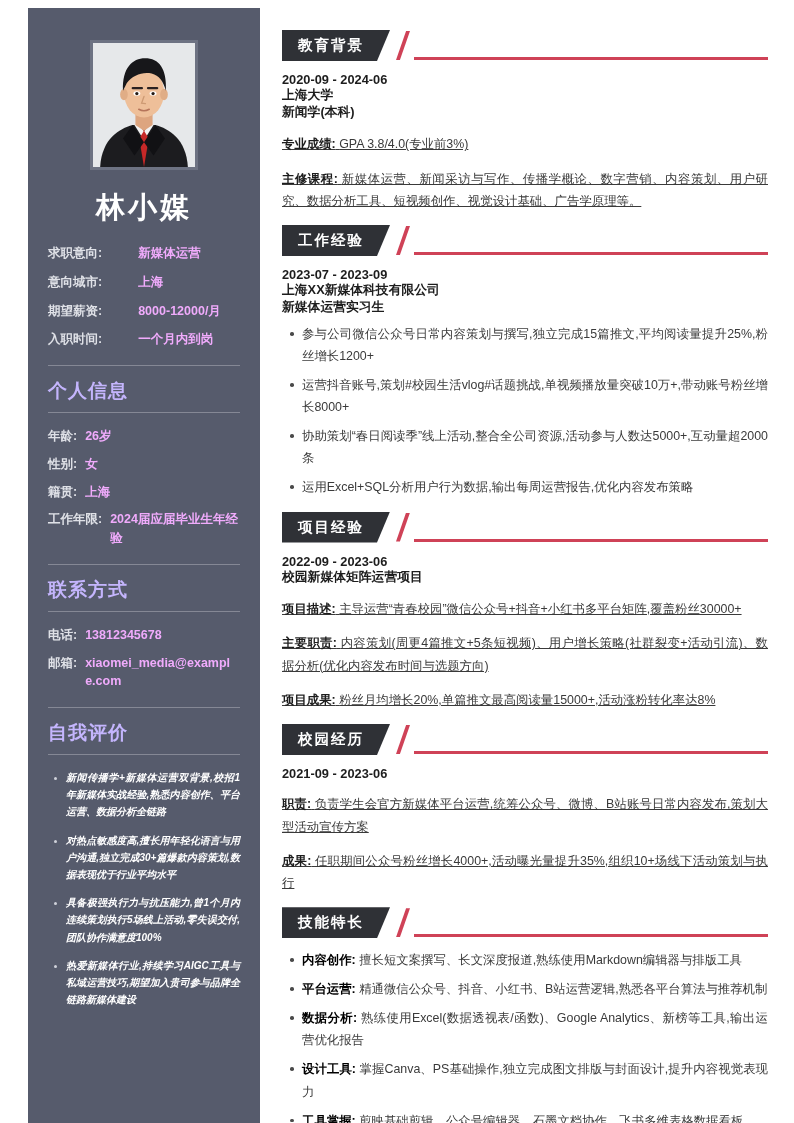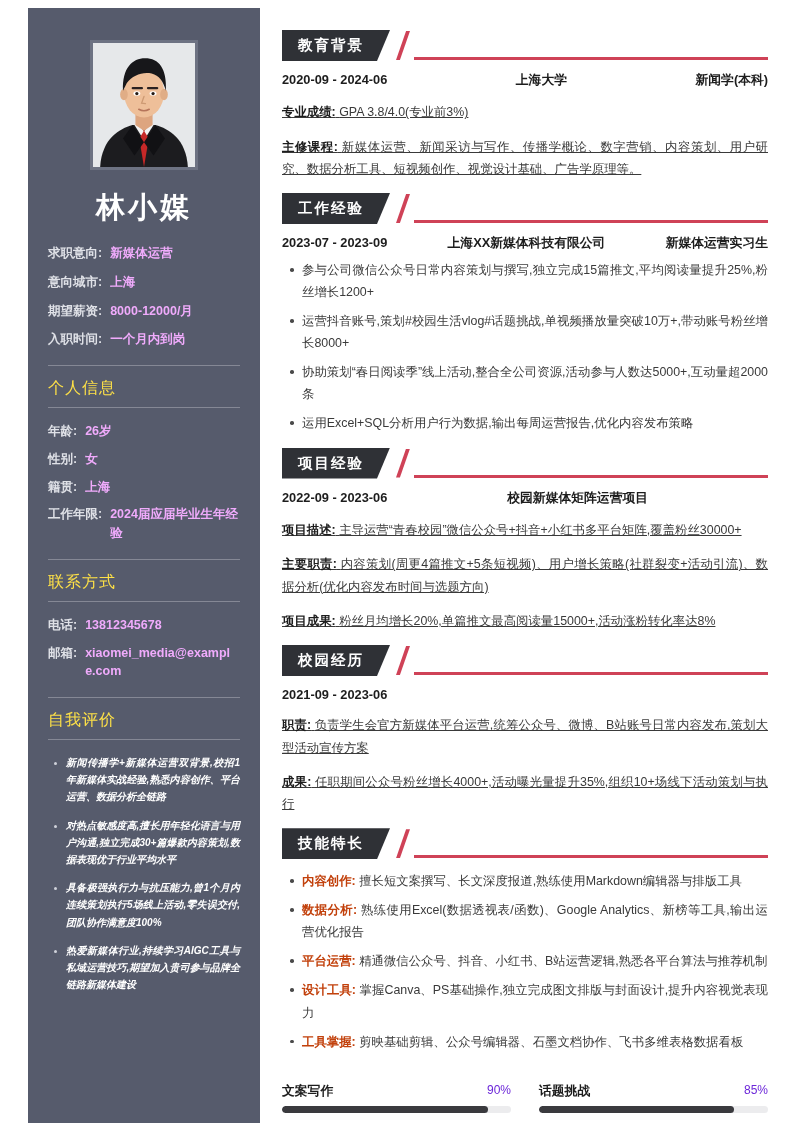--- a/index.html
+++ b/index.html
@@ -71,31 +71,31 @@
     font-weight: bold;
     flex: 0 0 auto;
     white-space: nowrap;
   }
   .kv-row .v {
     color: #f0abfc;
     font-weight: bold;
     margin-left: 8px;
     word-break: break-all;
   }
-  .objective .kv-row { margin-bottom: 10px; }
+  .objective .kv-row { margin-bottom: 10px; gap: 28px; }
 
   .side-divider {
     height: 1px;
     background: rgba(255,255,255,0.28);
     margin: 16px 0 12px 0;
   }
   .side-head {
-    font-size: 16px;
-    font-weight: normal;
-    color: #fde047;
+    font-size: 19px;
+    font-weight: bold;
+    color: #c4b5fd;
     margin: 0 0 4px 0;
     letter-spacing: 1px;
   }
   .side-head-rule {
     height: 1px;
     background: rgba(255,255,255,0.28);
     margin: 8px 0 14px 0;
   }
   .info .kv-row .k { min-width: 0; }
   .info .kv-row .v { font-weight: bold; }
@@ -171,20 +171,21 @@
     background: #cf4257;
   }
 
   .entry-row {
     display: flex;
     font-size: 12.8px;
     font-weight: bold;
     color: #1d1d1d;
     margin-bottom: 7px;
     align-items: baseline;
+    flex-direction: column;
   }
   .entry-row .date { flex: 0 0 auto; }
   .entry-row .mid { flex: 1 1 auto; text-align: center; }
   .entry-row .right { flex: 0 0 auto; text-align: right; }
   .entry-row.single { display: block; }
 
   .line {
     font-size: 12.4px;
     line-height: 1.78;
     color: #3a3a3a;
@@ -210,21 +211,21 @@
   .bullets li::before {
     content: "";
     position: absolute;
     left: -12px;
     top: 9px;
     width: 3.5px;
     height: 3.5px;
     border-radius: 50%;
     background: #4a4a4a;
   }
-  .bullets li b { color: #c2410c; font-weight: bold; }
+  .bullets li b { color: #000000; font-weight: bold; }
 
   
   .bars {
     display: flex;
     flex-wrap: wrap;
     margin-top: 10px;
   }
   .bar-item {
     width: 50%;
     box-sizing: border-box;
@@ -468,26 +469,26 @@
         <div class="tag">技能特长</div>
         <div class="slash" style="left: 114px;"></div>
         <div class="rule" style="left: 132px;"></div>
       </div>
       <ul class="bullets">
         <li>
           <b>内容创作:</b>
           <span>擅长短文案撰写、长文深度报道,熟练使用Markdown编辑器与排版工具</span>
         </li>
         <li>
+          <b>平台运营:</b>
+          <span>精通微信公众号、抖音、小红书、B站运营逻辑,熟悉各平台算法与推荐机制</span>
+        </li>
+        <li>
           <b>数据分析:</b>
           <span>熟练使用Excel(数据透视表/函数)、Google Analytics、新榜等工具,输出运营优化报告</span>
-        </li>
-        <li>
-          <b>平台运营:</b>
-          <span>精通微信公众号、抖音、小红书、B站运营逻辑,熟悉各平台算法与推荐机制</span>
         </li>
         <li>
           <b>设计工具:</b>
           <span>掌握Canva、PS基础操作,独立完成图文排版与封面设计,提升内容视觉表现力</span>
         </li>
         <li>
           <b>工具掌握:</b>
           <span>剪映基础剪辑、公众号编辑器、石墨文档协作、飞书多维表格数据看板</span>
         </li>
       </ul>

